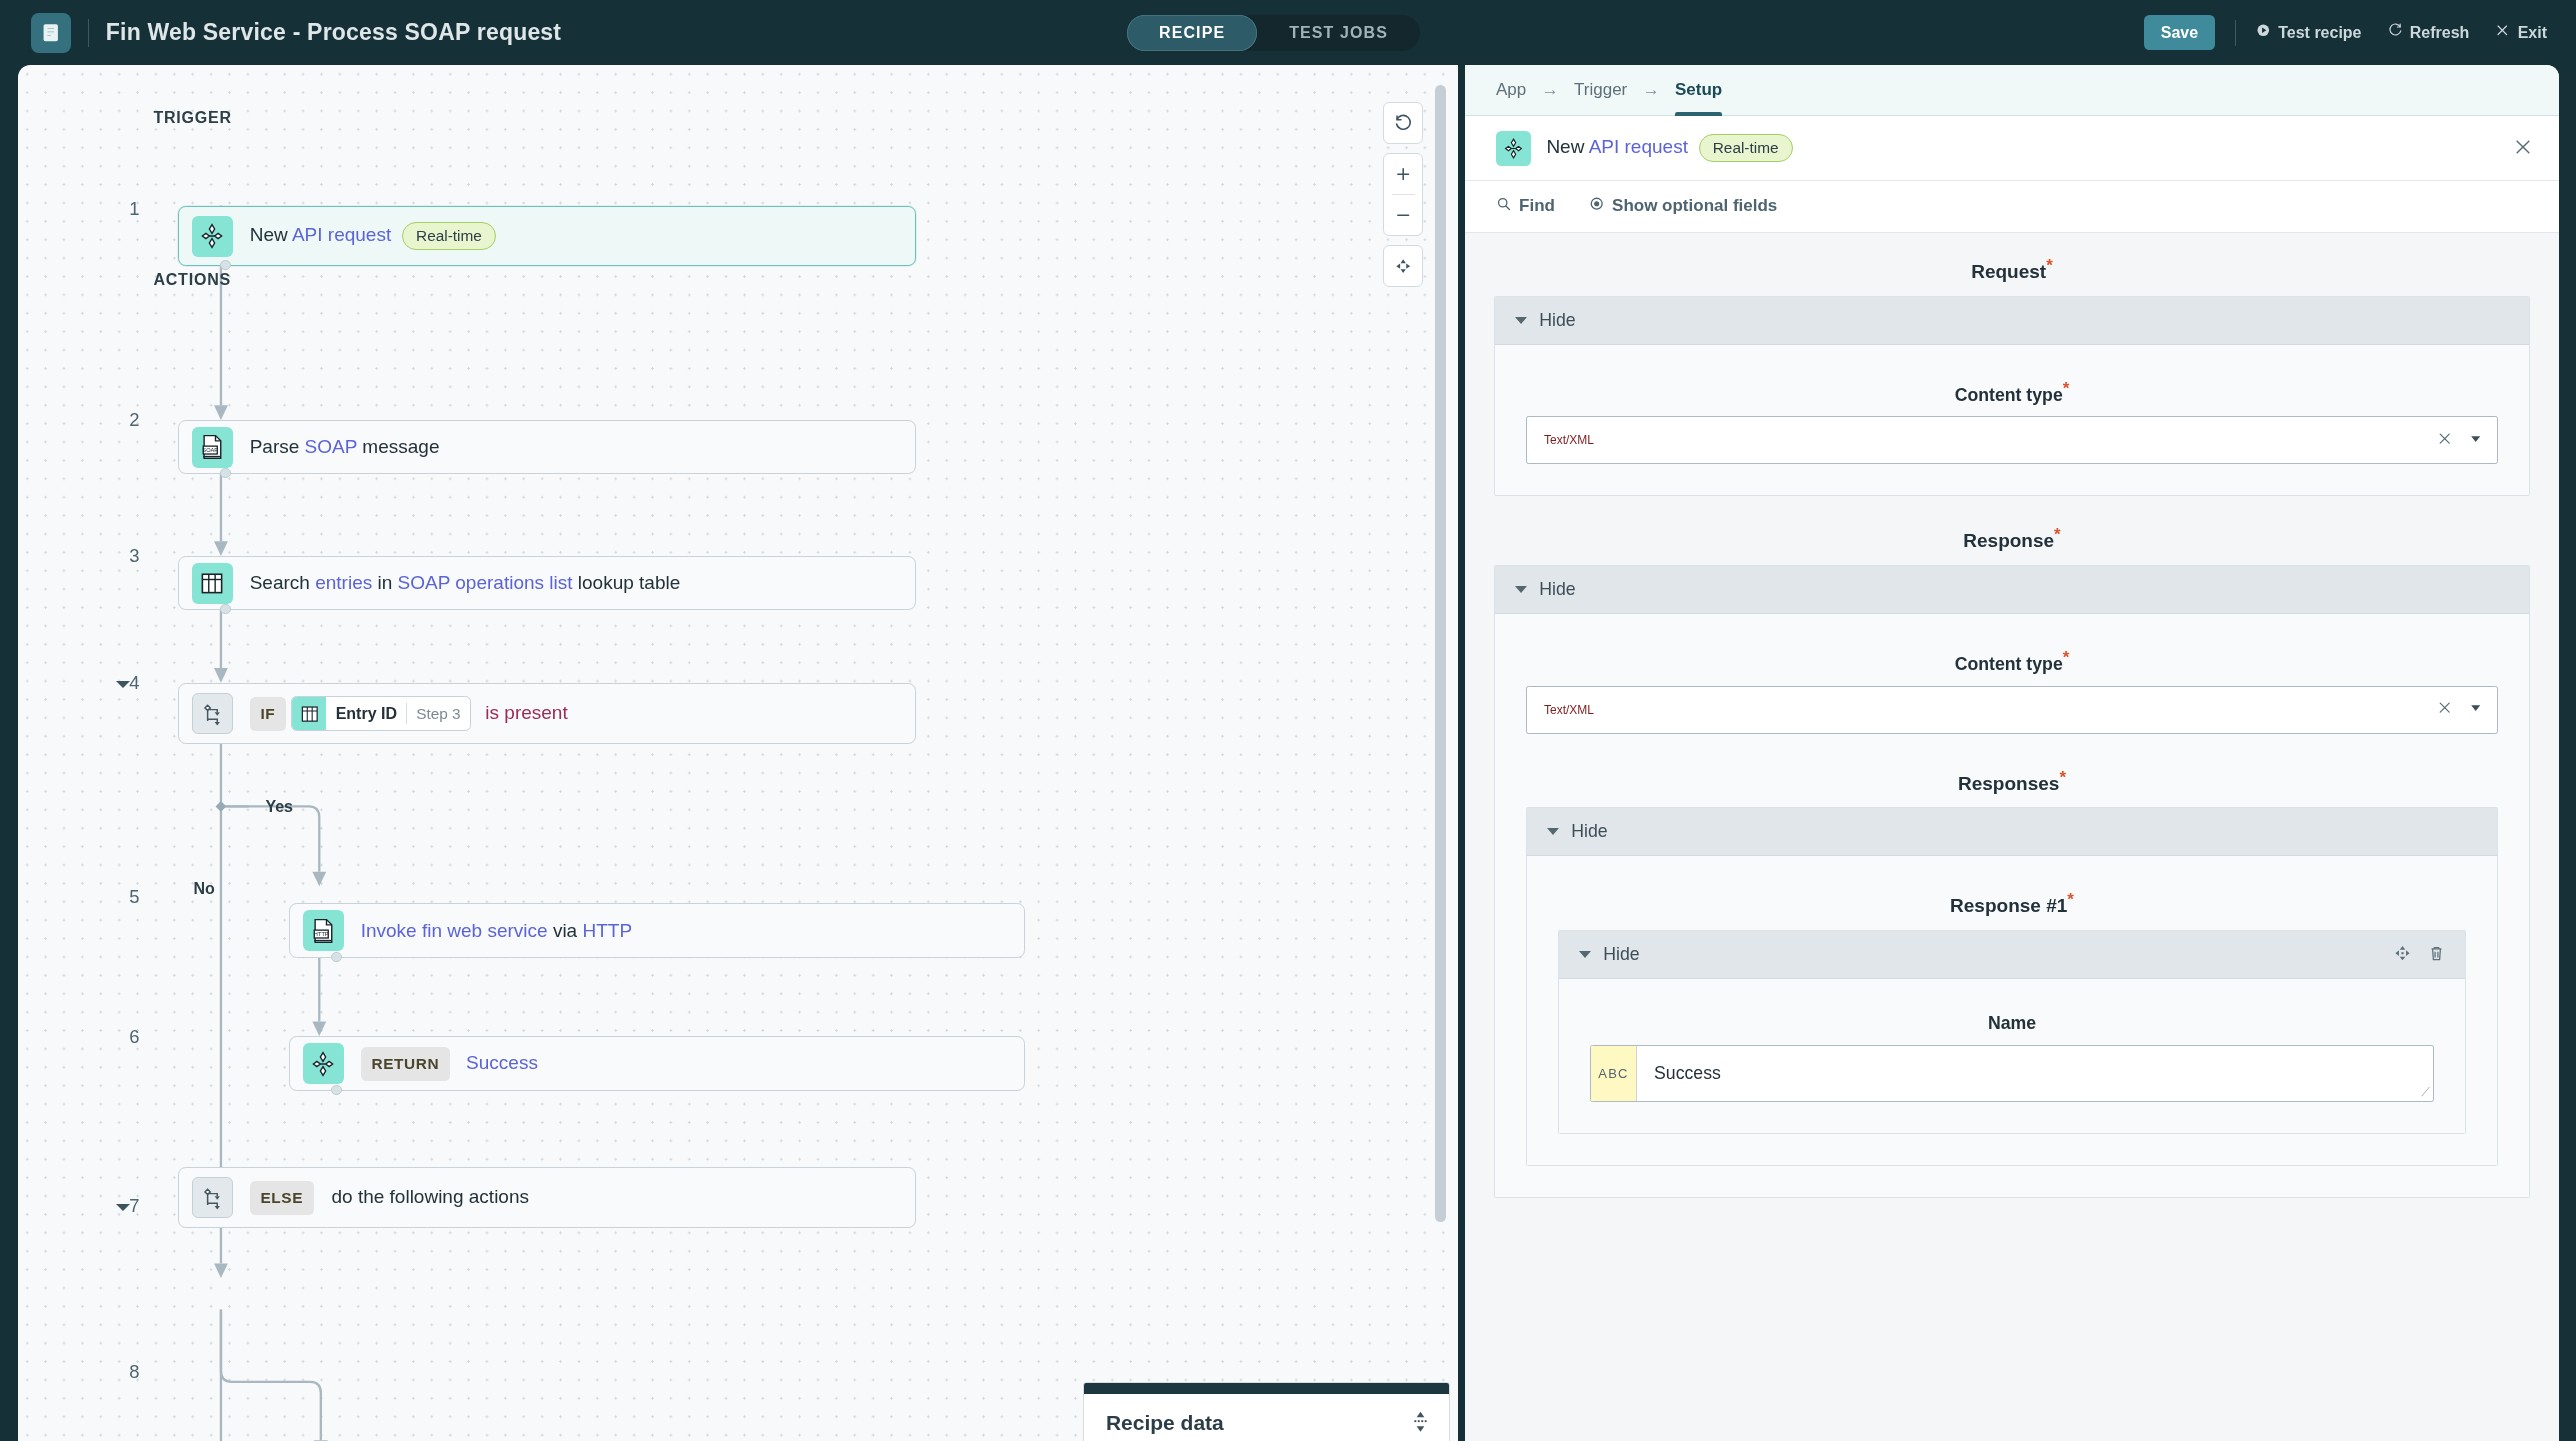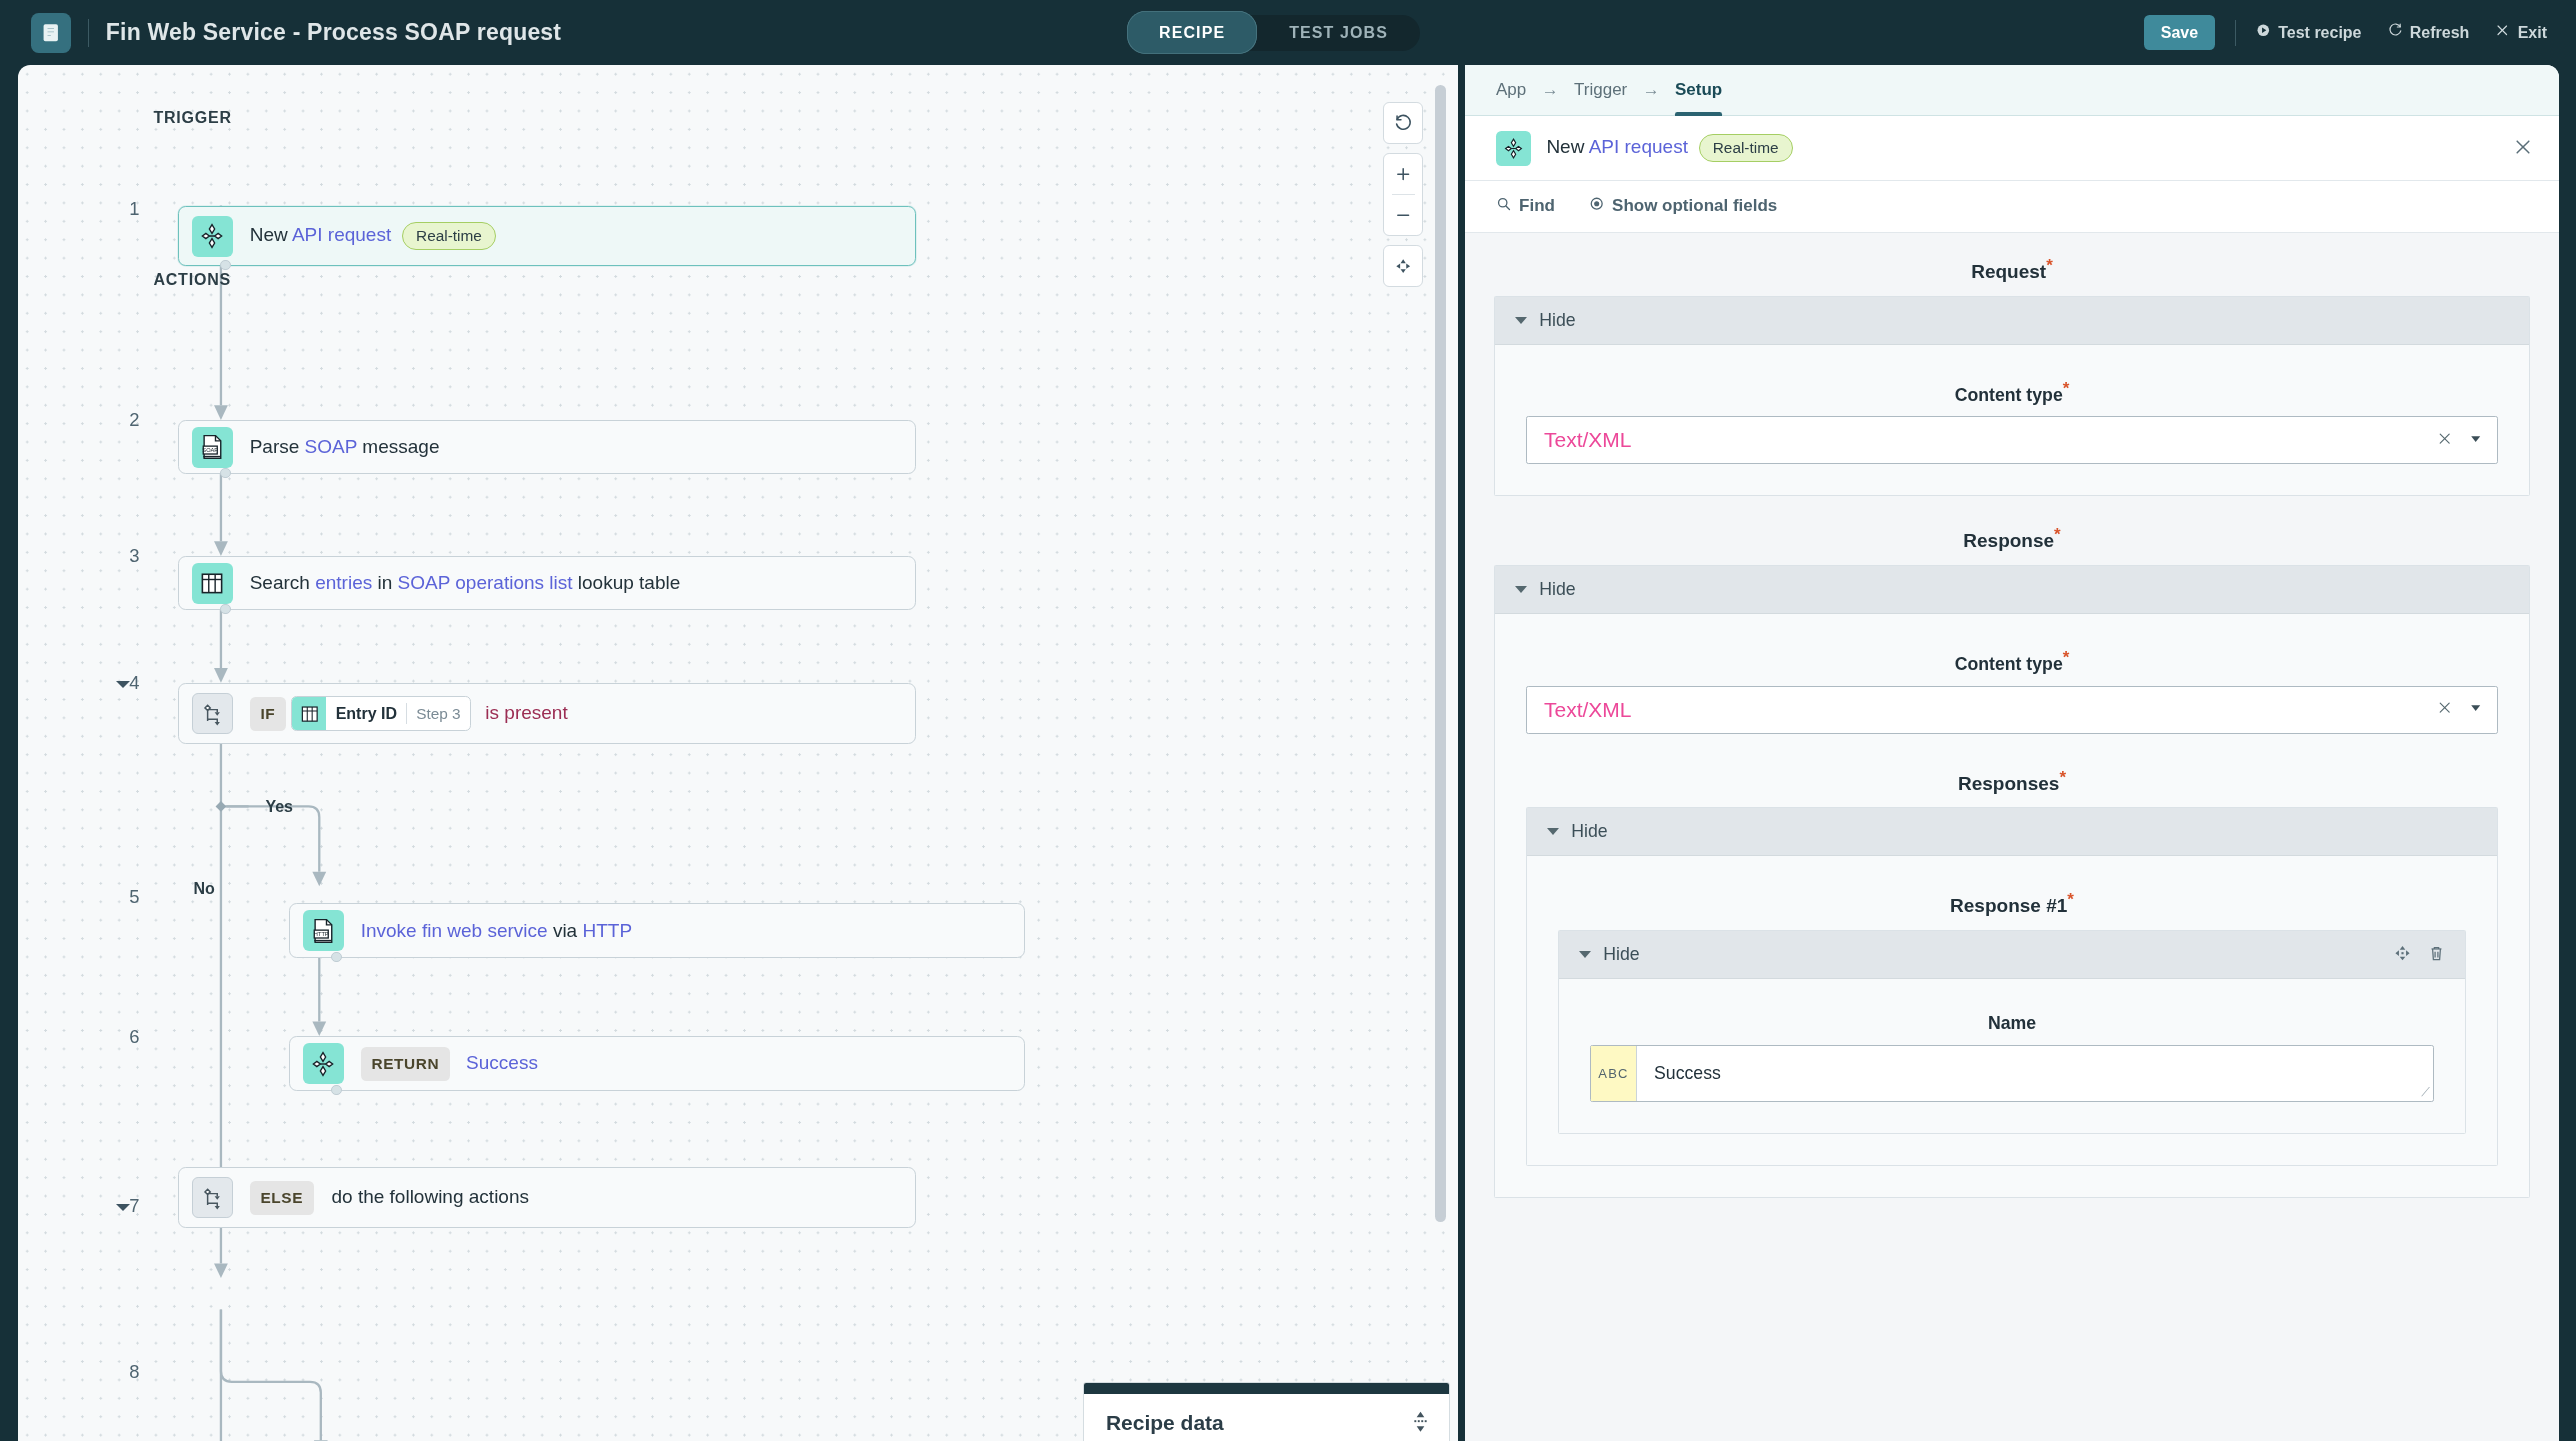--- a/index.html
+++ b/index.html
@@ -25,21 +25,21 @@
   }
   .recipe-title {
     color: #dfe6e8; font-size: 23px; font-weight: bold; letter-spacing: 0.2px;
   }
   .tabs-wrap {
     position: absolute; left: 1127px; top: 14.6px;
     height: 36px; display: flex; align-items: center;
     background: #13272d; border-radius: 18.4px;
   }
   .tab {
-    height: 43px; padding: 16px 32px; border-radius: 18.4px;
+    height: 36px; padding: 16px 32px; border-radius: 18.4px;
     display: flex; align-items: center; justify-content: center;
     font-size: 16px; font-weight: bold; letter-spacing: 1.1px;
     color: #9fb3b9; cursor: pointer; white-space: nowrap;
   }
   .tab.active { background: #2d5b67; color: #ffffff; box-shadow: inset 0 0 0 0.8px #4b7883; }
 
   .topbar-right {
     position: absolute; right: 29px; top: 0; height: 65px;
     display: flex; align-items: center; gap: 0;
   }
@@ -245,21 +245,21 @@
   .panel-hdr-actions svg { width: 17px; height: 18.4px; cursor: pointer; }
   .panel-content { padding: 34px 31px 31px 31px; }
   .field-label {
     font-size: 17.7px; font-weight: bold; color: #22313a; margin-bottom: 10.8px;
   }
   .select-box {
     height: 48px; background: #fff; border: 0.8px solid #aebac2;
     border-radius: 2.3px; display: flex; align-items: center;
     padding: 0 14px 0 17px; cursor: pointer;
   }
-  .select-val { font-size: 21px; color: #ec4899; }
+  .select-val { font-size: 12px; color: #7f1d1d; }
   .select-icons { margin-left: auto; display: flex; align-items: center; gap: 15.4px; }
   .select-icons svg { width: 15.4px; height: 15.4px; }
   .text-input {
     display: flex; border: 0.8px solid #aebac2; border-radius: 2.3px;
     background: #fff; min-height: 57px; position: relative;
   }
   .ti-prefix {
     width: 46px; background: #fef9c3; border-right: 0.8px solid #cbd4da;
     display: flex; align-items: center; justify-content: center;
     font-size: 13px; letter-spacing: 1.2px; color: #53656e;

